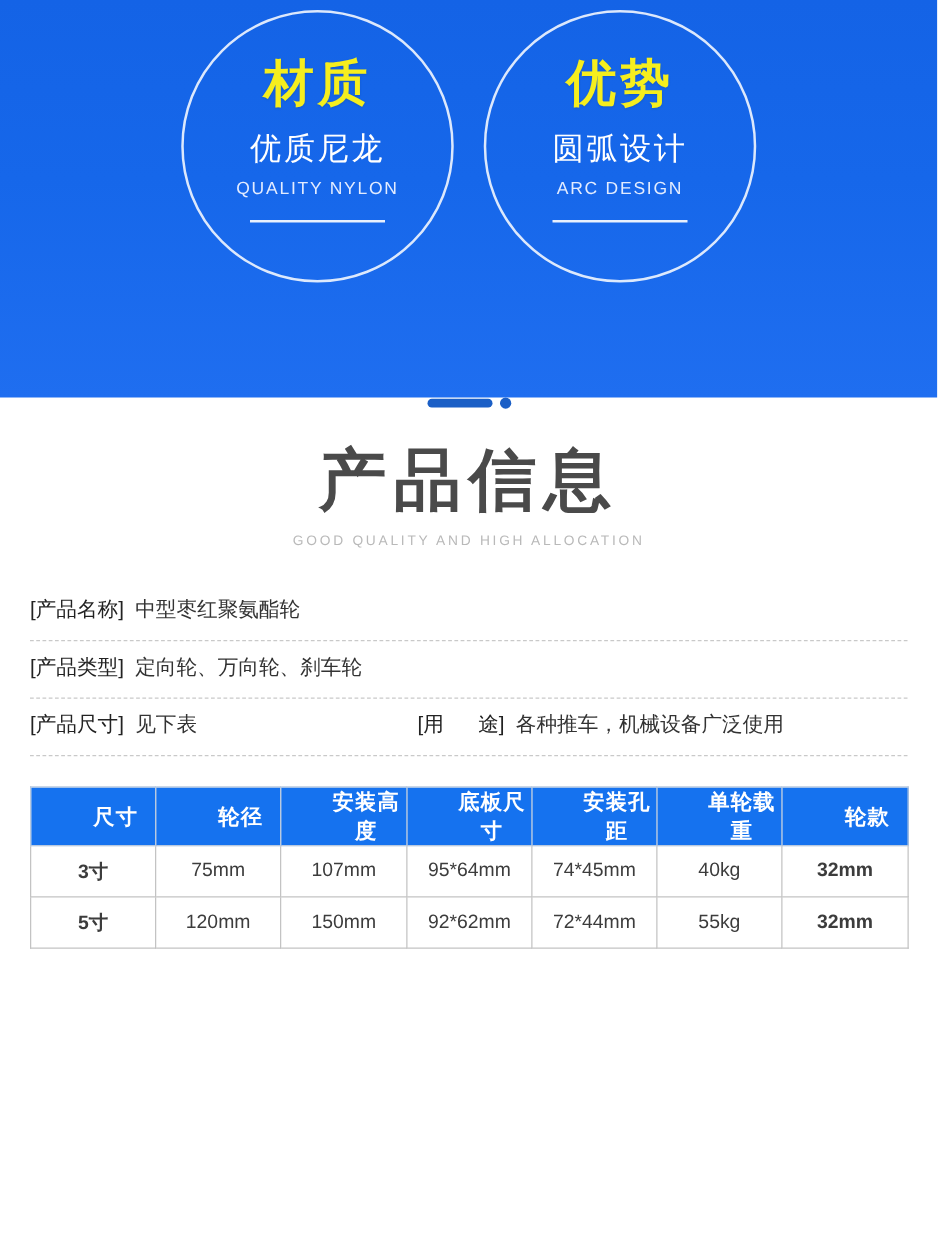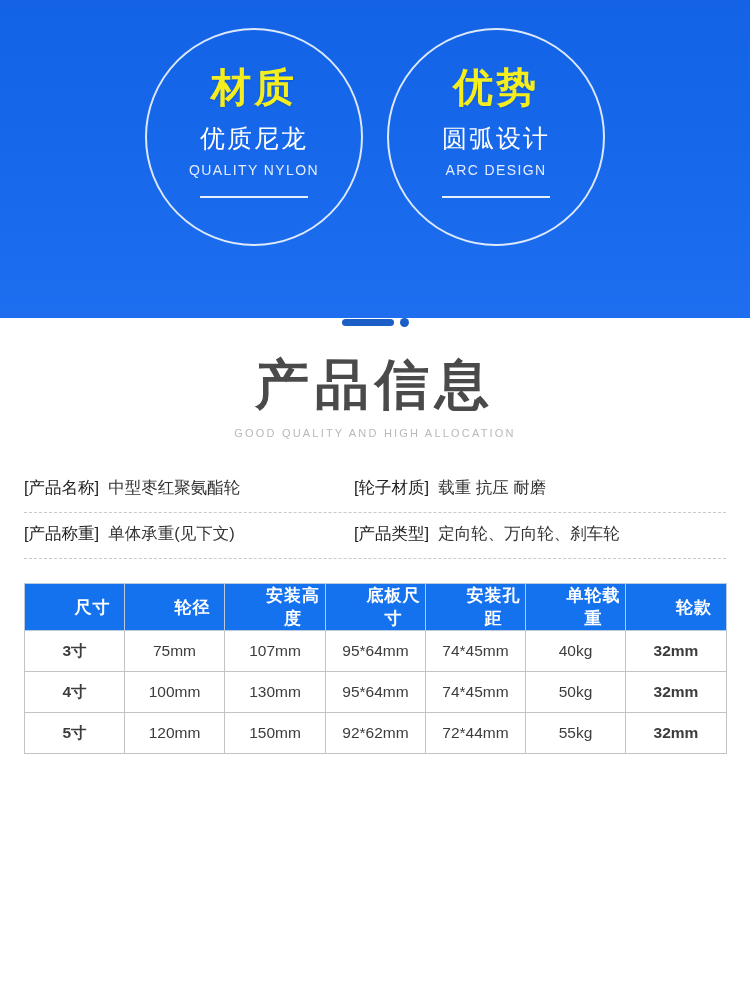--- a/index.html
+++ b/index.html
@@ -20,21 +20,21 @@
   
   .banner {
     position: relative;
     width: 750px;
     height: 318px;
     background: linear-gradient(180deg, #1463e6 0%, #1667ea 45%, #1f6ef0 100%);
     overflow: hidden;
   }
   .circles {
     position: absolute;
-    top: 28px;
+    top: 8px;
     left: 0;
     width: 750px;
     height: 240px;
     display: flex;
     justify-content: center;
     gap: 24px;
   }
   .circle {
     width: 218px;
     height: 218px;
@@ -117,21 +117,20 @@
   
   .specs {
     margin: 34px 24px 0 24px;
   }
   .spec-row {
     display: flex;
     padding: 10px 0 13px 0;
     border-bottom: 1px dashed #c9c9c9;
     font-size: 16.5px;
     color: #333333;
-    gap: 20px;
   }
   .spec-row:first-child { padding-top: 4px; }
   .spec-cell {
     display: flex;
     align-items: baseline;
   }
   .spec-label {
     white-space: pre;
     color: #222222;
   }
@@ -206,37 +205,39 @@
     <div class="info-en">GOOD QUALITY AND HIGH ALLOCATION</div>
   </div>
 
   <div class="specs">
 
     <div class="spec-row">
       <div class="spec-cell cell-a">
         <span class="spec-label">[产品名称]</span>
         <span class="spec-value">中型枣红聚氨酯轮</span>
       </div>
-      <div class="spec-cell cell-b">
-        <span class="spec-label">[轮子材质]</span>
-        <span class="spec-value">载重 抗压 耐磨</span>
-      </div>
     </div>
 
     <div class="spec-row">
-      <div class="spec-cell cell-a">
-        <span class="spec-label">[产品称重]</span>
-        <span class="spec-value">单体承重(见下文)</span>
-      </div>
       <div class="spec-cell cell-b">
         <span class="spec-label">[产品类型]</span>
         <span class="spec-value">定向轮、万向轮、刹车轮</span>
       </div>
     </div>
 
+    <div class="spec-row">
+      <div class="spec-cell cell-a">
+        <span class="spec-label">[产品尺寸]</span>
+        <span class="spec-value">见下表</span>
+      </div>
+      <div class="spec-cell cell-b">
+        <span class="spec-label">[用      途]</span>
+        <span class="spec-value">各种推车，机械设备广泛使用</span>
+      </div>
+    </div>
 
   </div>
 
   <div class="tbl-wrap">
     <table class="spec-table">
       <colgroup>
         <col style="width:100px">
         <col style="width:100px">
         <col style="width:101px">
         <col style="width:100px">
@@ -259,29 +260,20 @@
         <tr>
           <td class="col-size">3寸</td>
           <td>75mm</td>
           <td>107mm</td>
           <td>95*64mm</td>
           <td>74*45mm</td>
           <td class="col-load">40kg</td>
           <td class="col-model">32mm</td>
         </tr>
         <tr>
-          <td class="col-size">4寸</td>
-          <td>100mm</td>
-          <td>130mm</td>
-          <td>95*64mm</td>
-          <td>74*45mm</td>
-          <td class="col-load">50kg</td>
-          <td class="col-model">32mm</td>
-        </tr>
-        <tr>
           <td class="col-size">5寸</td>
           <td>120mm</td>
           <td>150mm</td>
           <td>92*62mm</td>
           <td>72*44mm</td>
           <td class="col-load">55kg</td>
           <td class="col-model">32mm</td>
         </tr>
       </tbody>
     </table>

